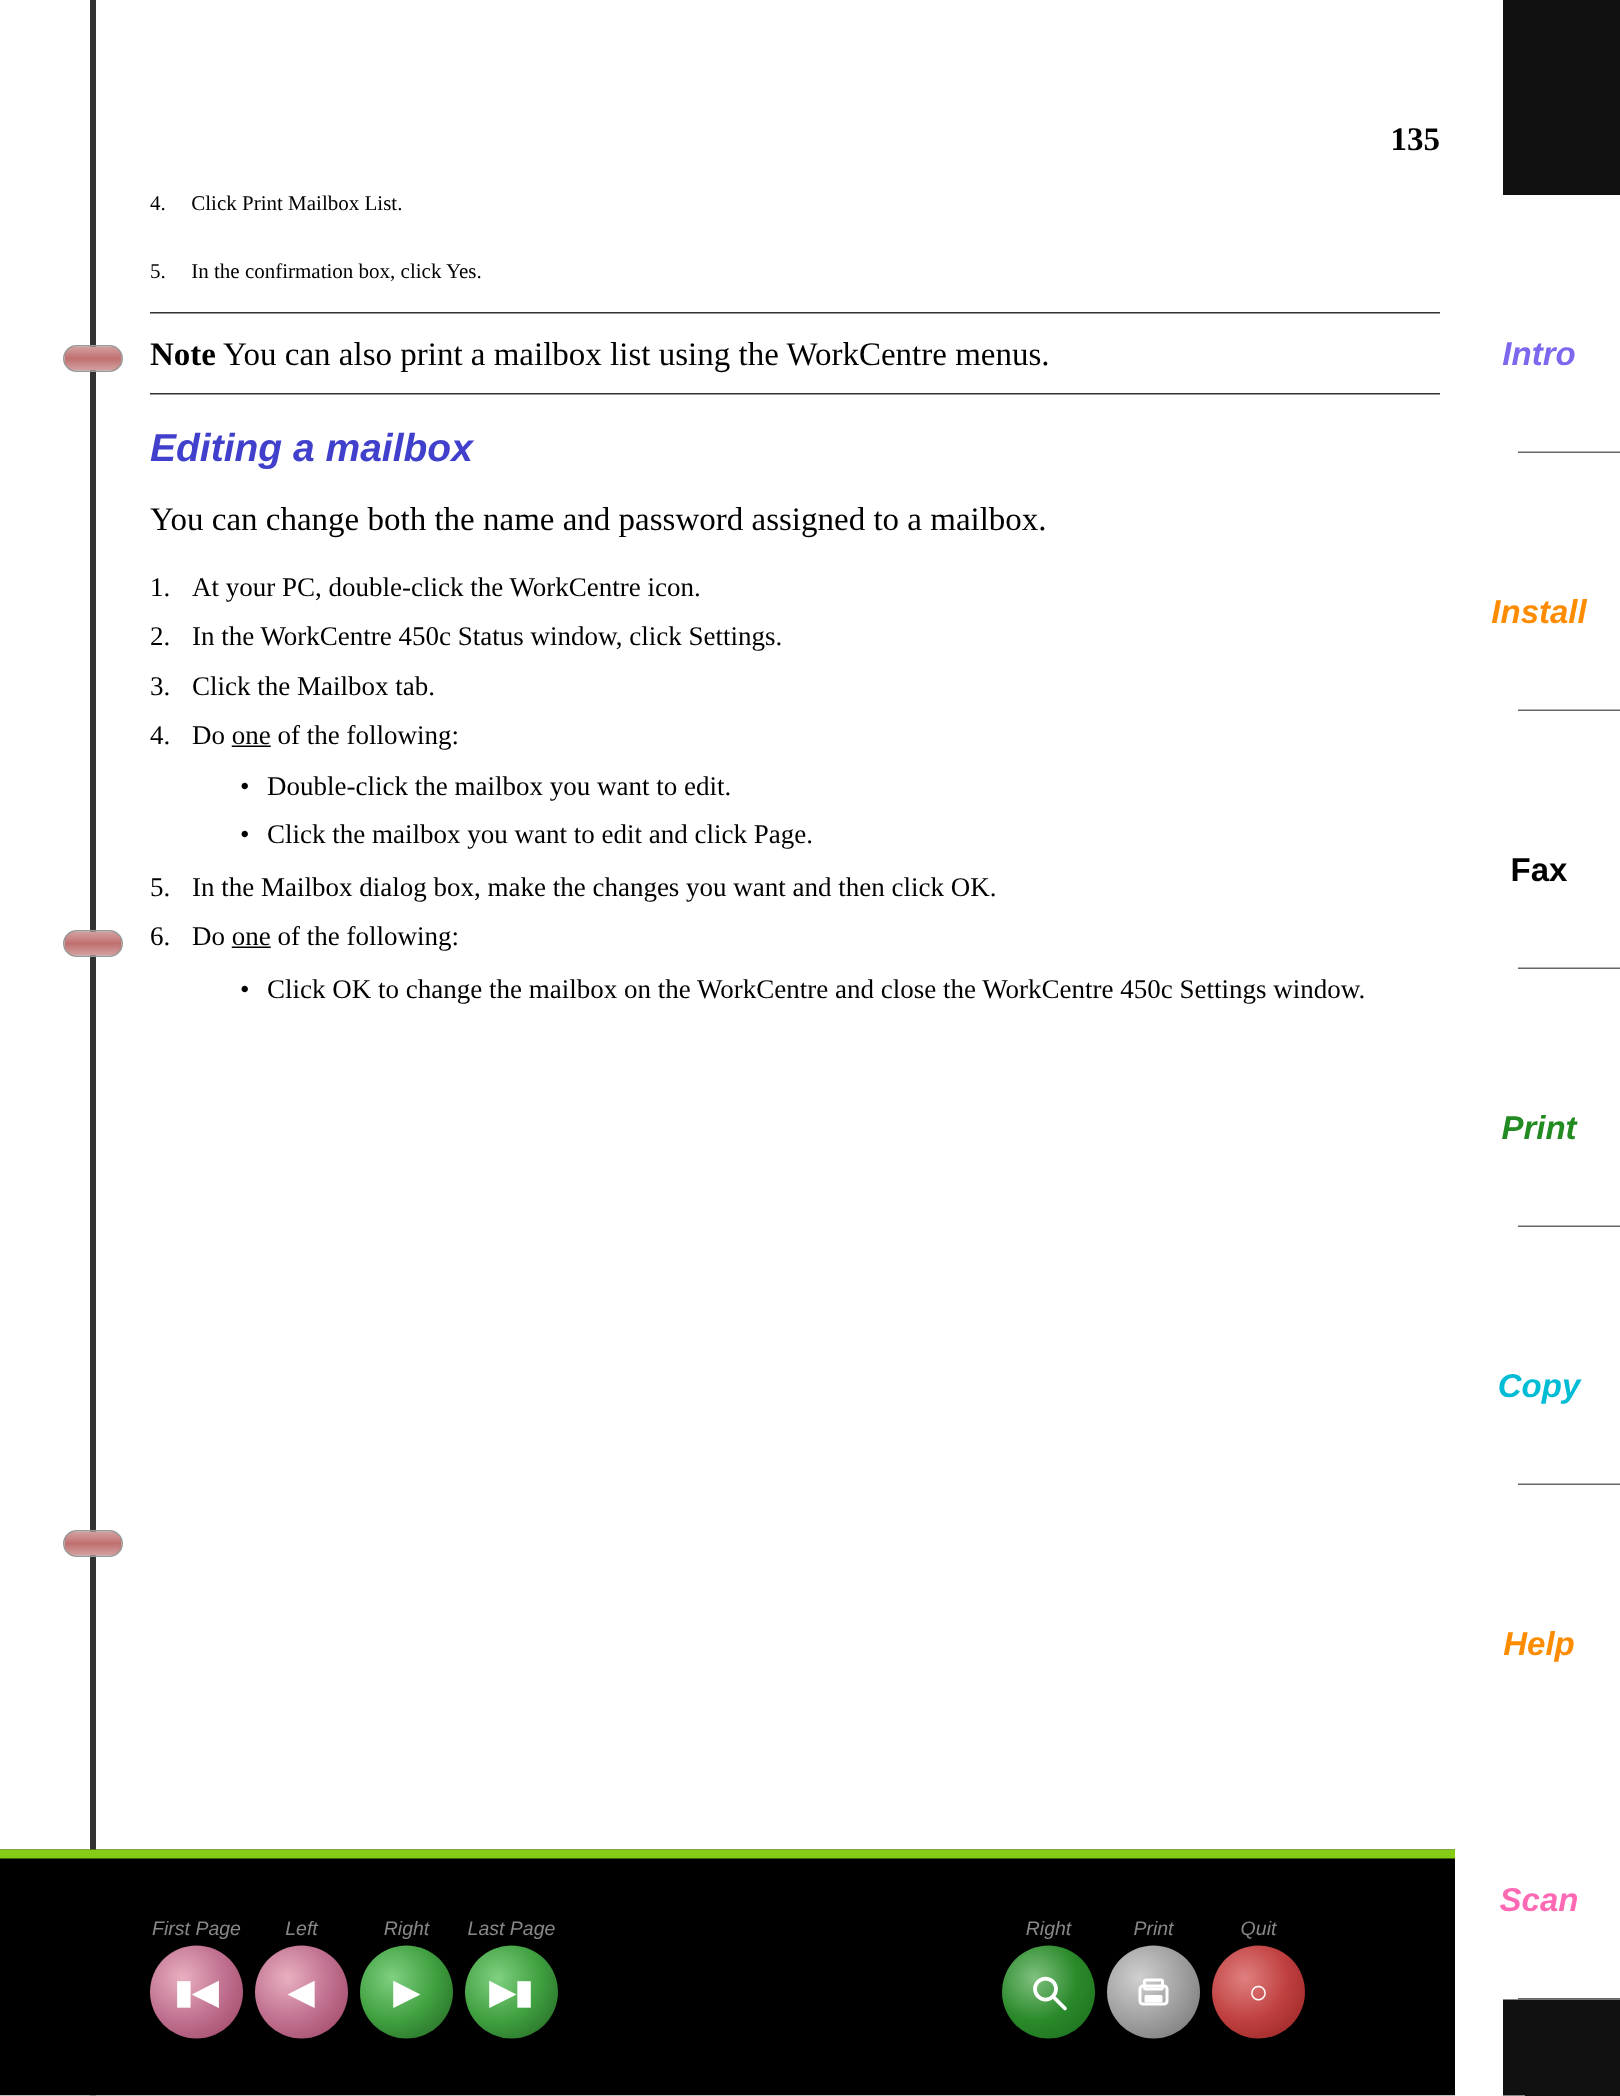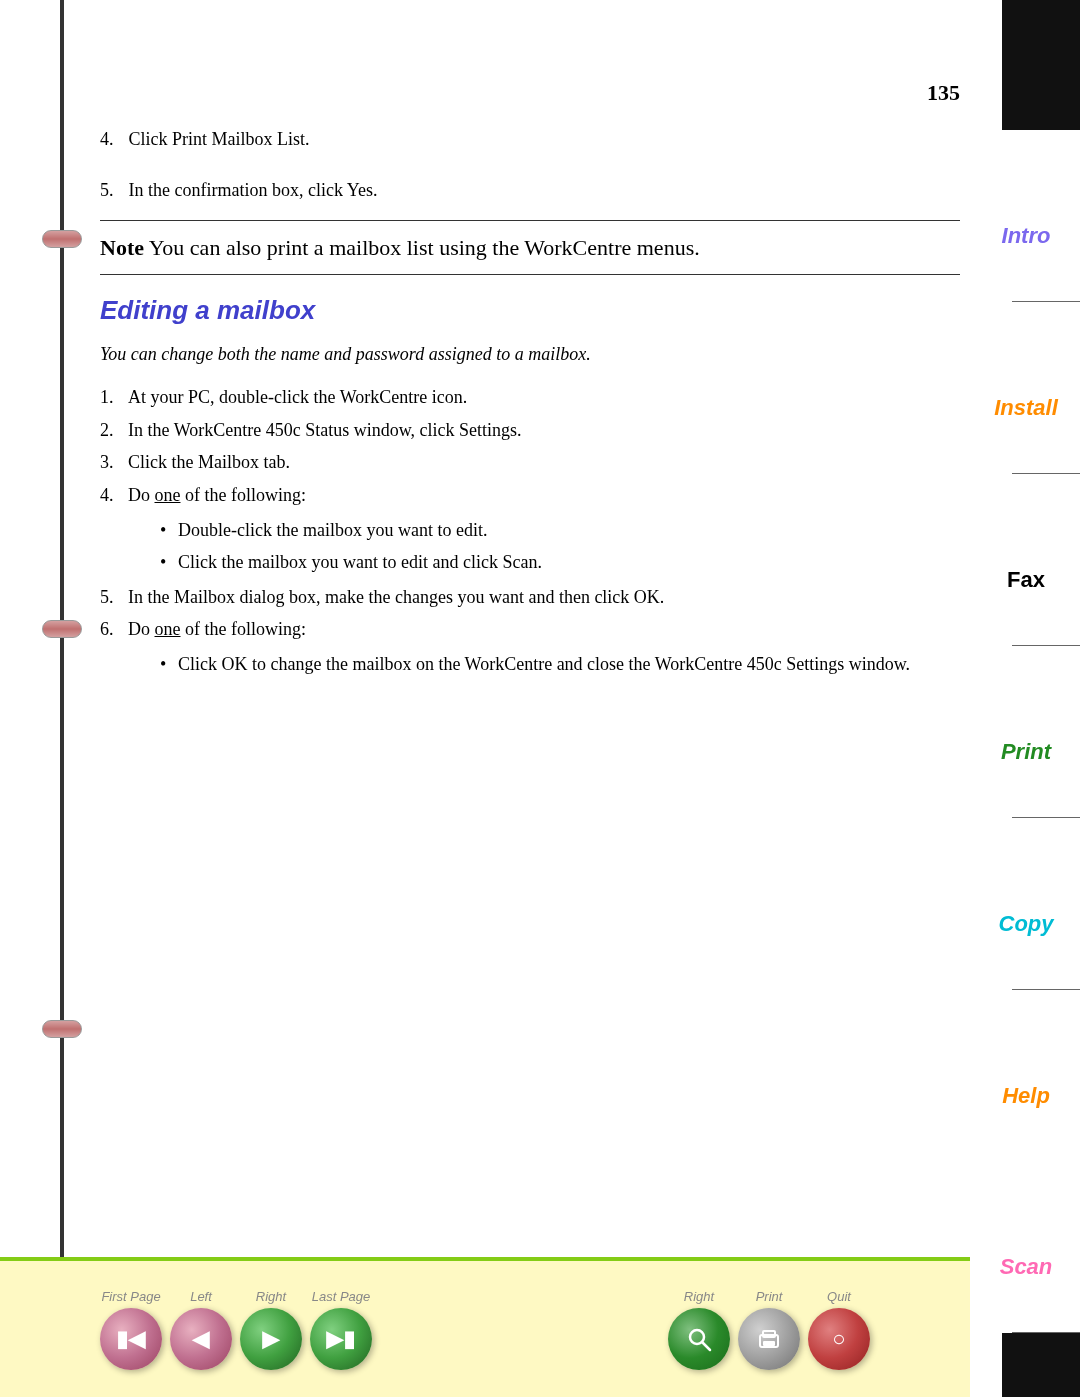--- a/index.html
+++ b/index.html
@@ -65,21 +65,21 @@
       font-family: Liberation Serif, serif;
     }
 
     .step-list {
       list-style: none;
       padding: 0;
       margin-bottom: 16px;
     }
 
     .step-list li {
-      font-size: 18px;
+      font-size: 14px;
       line-height: 1.5;
       margin-bottom: 4px;
       padding-left: 24px;
     }
 
     .step-num {
       display: inline-block;
       width: 24px;
       margin-left: -24px;
     }
@@ -103,24 +103,23 @@
     .section-heading {
       font-family: Arial, sans-serif;
       font-style: italic;
       font-weight: bold;
       font-size: 26px;
       color: #4040cc;
       margin-bottom: 14px;
     }
 
     .body-text {
-      font-size: 18px;
+      font-size: 22px;
       line-height: 1.6;
       margin-bottom: 14px;
-      font-style: italic;
     }
 
     .numbered-list {
       list-style: none;
       padding: 0;
       margin-bottom: 10px;
     }
 
     .numbered-list li {
       font-size: 18px;
@@ -158,23 +157,23 @@
     .underline {
       text-decoration: underline;
     }
 
     
     .nav-bar {
       position: absolute;
       bottom: 0;
       left: 0;
       right: 110px;
-      height: 140px;
-      background: #fef9c3;
-      border-top: 4px solid #84cc16;
+      height: 164px;
+      background: #000000;
+      border-top: 6px solid #84cc16;
       display: flex;
       align-items: center;
       padding: 10px 100px 10px 100px;
       gap: 0px;
     }
 
     .nav-section {
       display: flex;
       flex-direction: column;
       align-items: center;
@@ -363,21 +362,21 @@
     </li>
     <li>
       <span class="num">3.</span>
       <span>Click the Mailbox tab.</span>
     </li>
     <li>
       <span class="num">4.</span>
       <span>Do </span><span class="underline">one</span><span> of the following:</span>
       <ul class="bullet-list">
         <li>Double-click the mailbox you want to edit.</li>
-        <li>Click the mailbox you want to edit and click Scan.</li>
+        <li>Click the mailbox you want to edit and click Page.</li>
       </ul>
     </li>
     <li>
       <span class="num">5.</span>
       <span>In the Mailbox dialog box, make the changes you want and then click OK.</span>
     </li>
     <li>
       <span class="num">6.</span>
       <span>Do </span><span class="underline">one</span><span> of the following:</span>
       <ul class="bullet-list">

